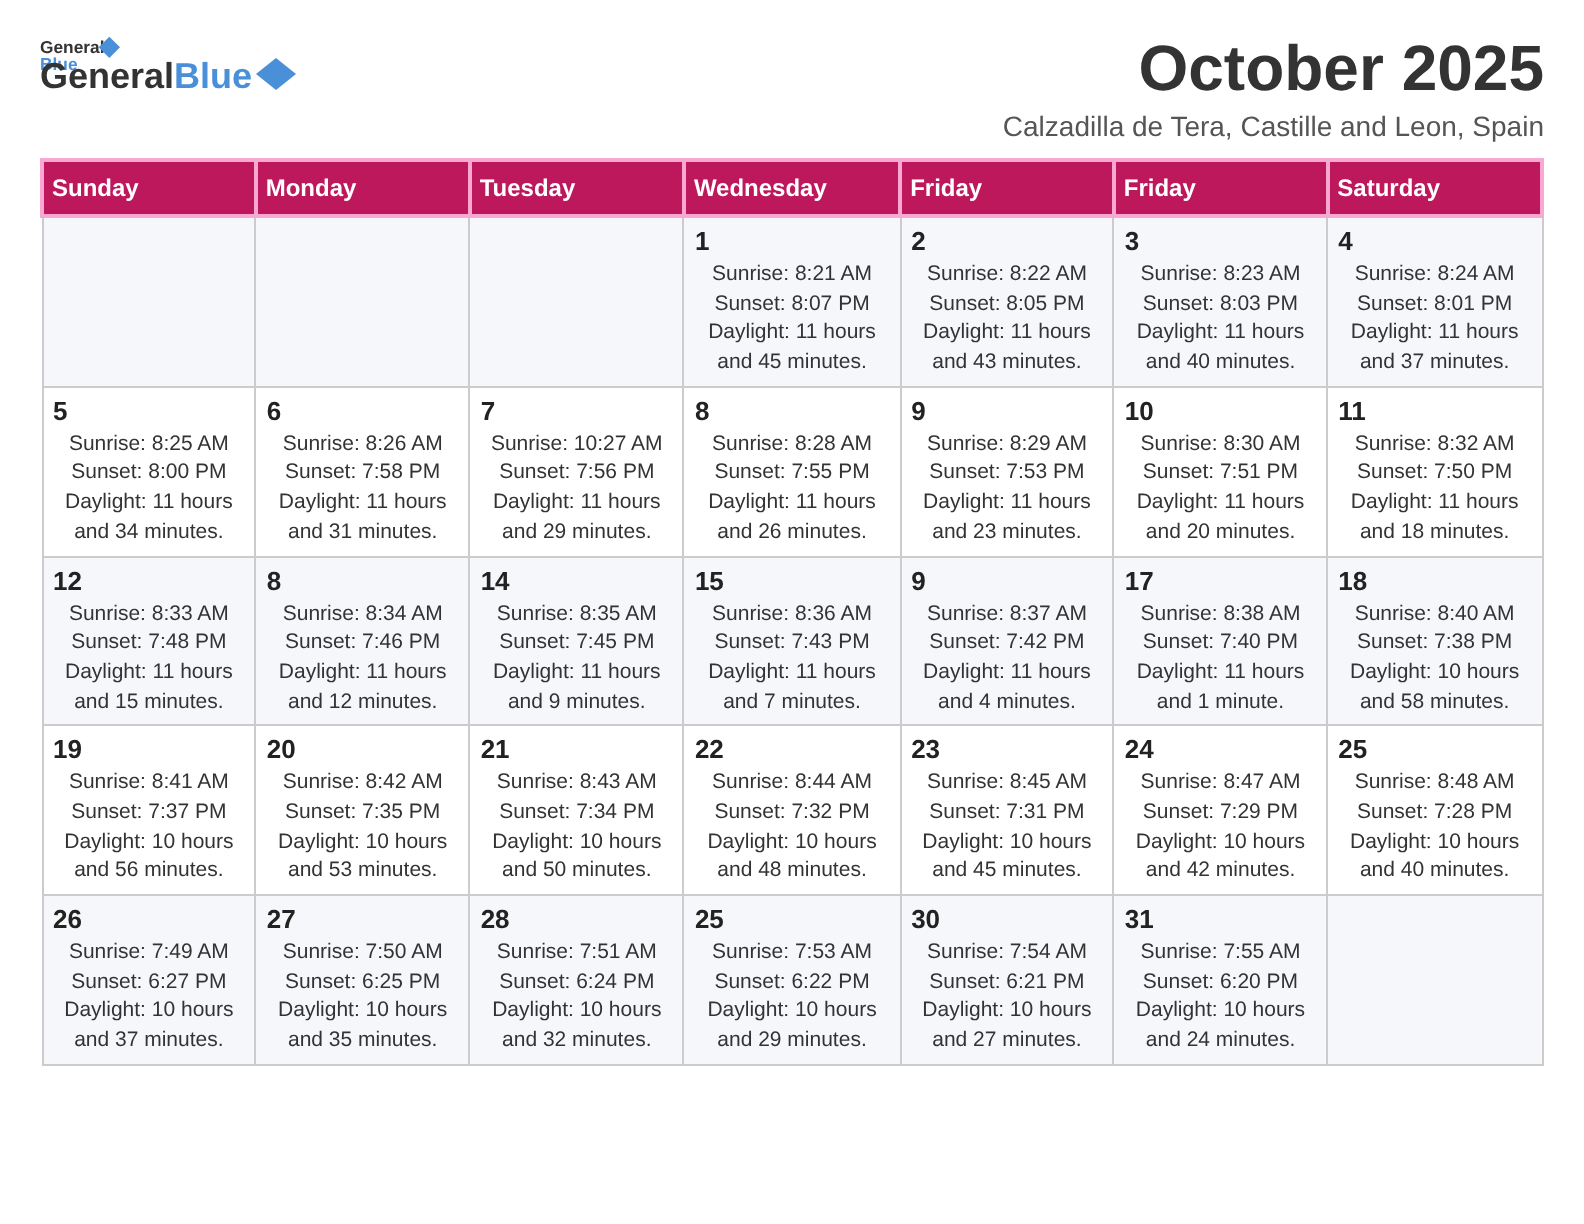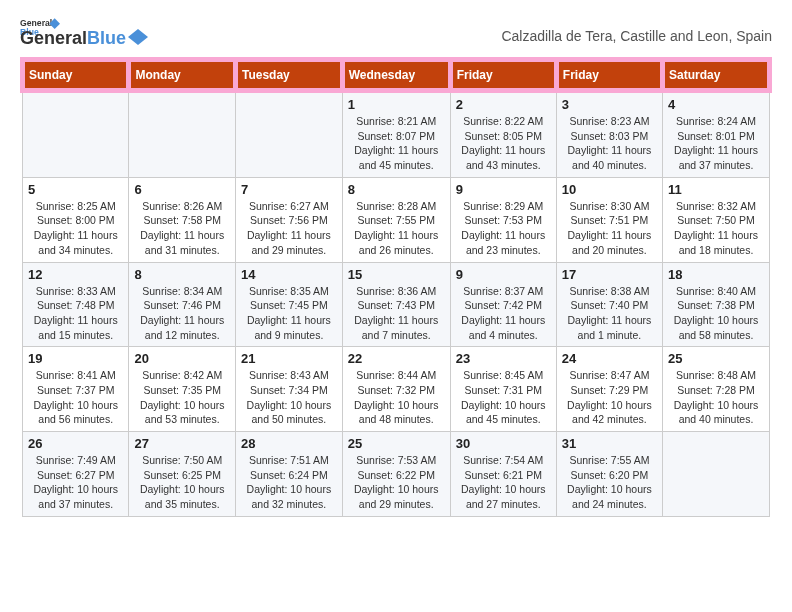--- a/index.html
+++ b/index.html
@@ -29,35 +29,35 @@
       text-align: right;
     }
     .month-title {
       font-size: 32px;
       font-weight: bold;
       color: #333;
     }
     .location-title {
       font-size: 14px;
       color: #555;
-      margin-top: 12px;
+      margin-top: 2px;
     }
     .calendar {
       width: 100%;
       border-collapse: collapse;
       font-size: 11px;
     }
     .calendar thead th {
-      background-color: #c2410c;
+      background-color: #be185d;
       color: #fff;
       padding: 6px 4px;
       text-align: left;
       font-size: 12px;
       font-weight: bold;
-      border: 5px solid #f9a8d4;
+      border: 2px solid #f9a8d4;
     }
     .calendar tbody td {
       border: 1px solid #ccc;
       vertical-align: top;
       padding: 4px 5px;
       width: 110px;
       min-height: 80px;
       background: #fff;
     }
     .calendar tbody tr:nth-child(odd) td {
@@ -95,20 +95,21 @@
     </svg>
     <div style="display:flex; align-items:center; margin-top:-10px;">
       <span style="font-size:18px;font-weight:bold;color:#333;font-family:Arial;">General</span>
       <span style="font-size:18px;font-weight:bold;color:#4a90d9;font-family:Arial;">Blue</span>
       <svg width="20" height="18" viewBox="0 0 20 18" style="margin-left:2px;margin-bottom:2px;">
         <polygon points="10,0 20,8 10,16 0,8" fill="#4a90d9"></polygon>
       </svg>
     </div>
   </div>
   <div class="title-area">
+    <div class="month-title">October 2025</div>
     <div class="location-title">Calzadilla de Tera, Castille and Leon, Spain</div>
   </div>
 </div>
 
 <table class="calendar">
   <thead>
     <tr>
       <th>Sunday</th>
       <th>Monday</th>
       <th>Tuesday</th>
@@ -156,21 +157,21 @@
 Daylight: 11 hours and 34 minutes.</div>
         </td>
         <td>
           <span class="day-number">6</span>
           <div class="day-info">Sunrise: 8:26 AM
 Sunset: 7:58 PM
 Daylight: 11 hours and 31 minutes.</div>
         </td>
         <td>
           <span class="day-number">7</span>
-          <div class="day-info">Sunrise: 6:27 AM
+          <div class="day-info">Sunrise: 10:27 AM
 Sunset: 7:56 PM
 Daylight: 11 hours and 29 minutes.</div>
         </td>
         <td>
           <span class="day-number">8</span>
           <div class="day-info">Sunrise: 8:28 AM
 Sunset: 7:55 PM
 Daylight: 11 hours and 26 minutes.</div>
         </td>
         <td>

